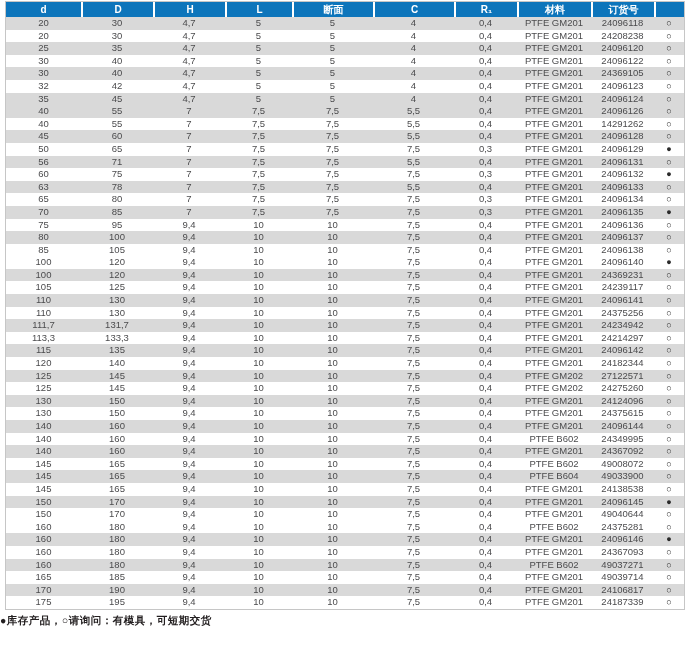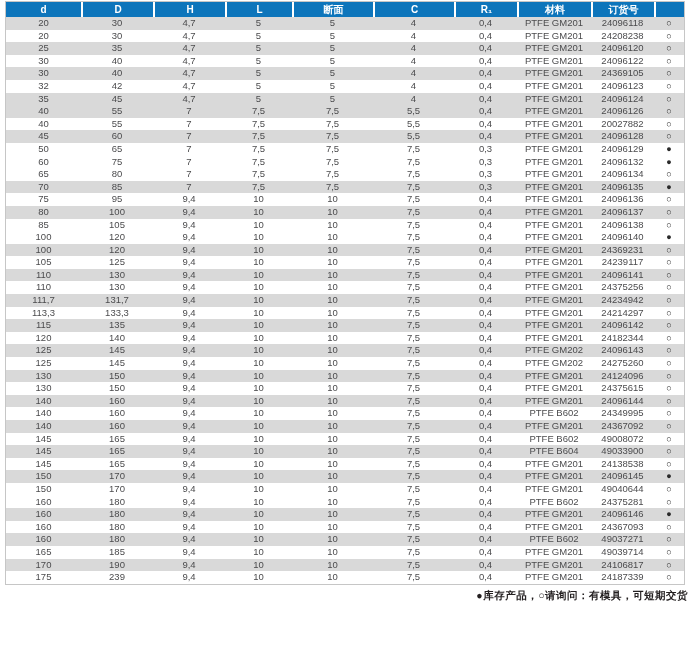--- a/index.html
+++ b/index.html
@@ -47,21 +47,21 @@
     height: 12.6px;
     line-height: 12.6px;
     padding: 0;
     white-space: nowrap;
     overflow: hidden;
   }
   tbody tr.odd { background: var(--row-alt); }
   tbody td.stock { font-size: 9px; color: #2b2b2b; }
   .footnote {
     margin-top: 4px;
-    text-align: right;
+    text-align: left;
     font-size: 10.5px;
     font-weight: bold;
     color: var(--footnote);
     letter-spacing: 0.5px;
   }
 </style>
 </head>
 <body>
 
 <div class="page">
@@ -191,21 +191,21 @@
         </tr>
         <tr>
           <td>40</td>
           <td>55</td>
           <td>7</td>
           <td>7,5</td>
           <td>7,5</td>
           <td>5,5</td>
           <td>0,4</td>
           <td>PTFE GM201</td>
-          <td>20027882</td>
+          <td>14291262</td>
           <td class="stock">○</td>
         </tr>
         <tr class="odd">
           <td>45</td>
           <td>60</td>
           <td>7</td>
           <td>7,5</td>
           <td>7,5</td>
           <td>5,5</td>
           <td>0,4</td>
@@ -218,32 +218,56 @@
           <td>65</td>
           <td>7</td>
           <td>7,5</td>
           <td>7,5</td>
           <td>7,5</td>
           <td>0,3</td>
           <td>PTFE GM201</td>
           <td>24096129</td>
           <td class="stock">●</td>
         </tr>
+        <tr class="odd">
+          <td>56</td>
+          <td>71</td>
+          <td>7</td>
+          <td>7,5</td>
+          <td>7,5</td>
+          <td>5,5</td>
+          <td>0,4</td>
+          <td>PTFE GM201</td>
+          <td>24096131</td>
+          <td class="stock">○</td>
+        </tr>
         <tr>
           <td>60</td>
           <td>75</td>
           <td>7</td>
           <td>7,5</td>
           <td>7,5</td>
           <td>7,5</td>
           <td>0,3</td>
           <td>PTFE GM201</td>
           <td>24096132</td>
           <td class="stock">●</td>
         </tr>
+        <tr class="odd">
+          <td>63</td>
+          <td>78</td>
+          <td>7</td>
+          <td>7,5</td>
+          <td>7,5</td>
+          <td>5,5</td>
+          <td>0,4</td>
+          <td>PTFE GM201</td>
+          <td>24096133</td>
+          <td class="stock">○</td>
+        </tr>
         <tr>
           <td>65</td>
           <td>80</td>
           <td>7</td>
           <td>7,5</td>
           <td>7,5</td>
           <td>7,5</td>
           <td>0,3</td>
           <td>PTFE GM201</td>
           <td>24096134</td>
@@ -407,21 +431,21 @@
         </tr>
         <tr class="odd">
           <td>125</td>
           <td>145</td>
           <td>9,4</td>
           <td>10</td>
           <td>10</td>
           <td>7,5</td>
           <td>0,4</td>
           <td>PTFE GM202</td>
-          <td>24096143</td>
+          <td>27122571</td>
           <td class="stock">○</td>
         </tr>
         <tr>
           <td>125</td>
           <td>145</td>
           <td>9,4</td>
           <td>10</td>
           <td>10</td>
           <td>7,5</td>
           <td>0,4</td>
@@ -616,21 +640,21 @@
           <td>10</td>
           <td>10</td>
           <td>7,5</td>
           <td>0,4</td>
           <td>PTFE GM201</td>
           <td>24106817</td>
           <td class="stock">○</td>
         </tr>
         <tr>
           <td>175</td>
-          <td>239</td>
+          <td>195</td>
           <td>9,4</td>
           <td>10</td>
           <td>10</td>
           <td>7,5</td>
           <td>0,4</td>
           <td>PTFE GM201</td>
           <td>24187339</td>
           <td class="stock">○</td>
         </tr>
       </tbody>

